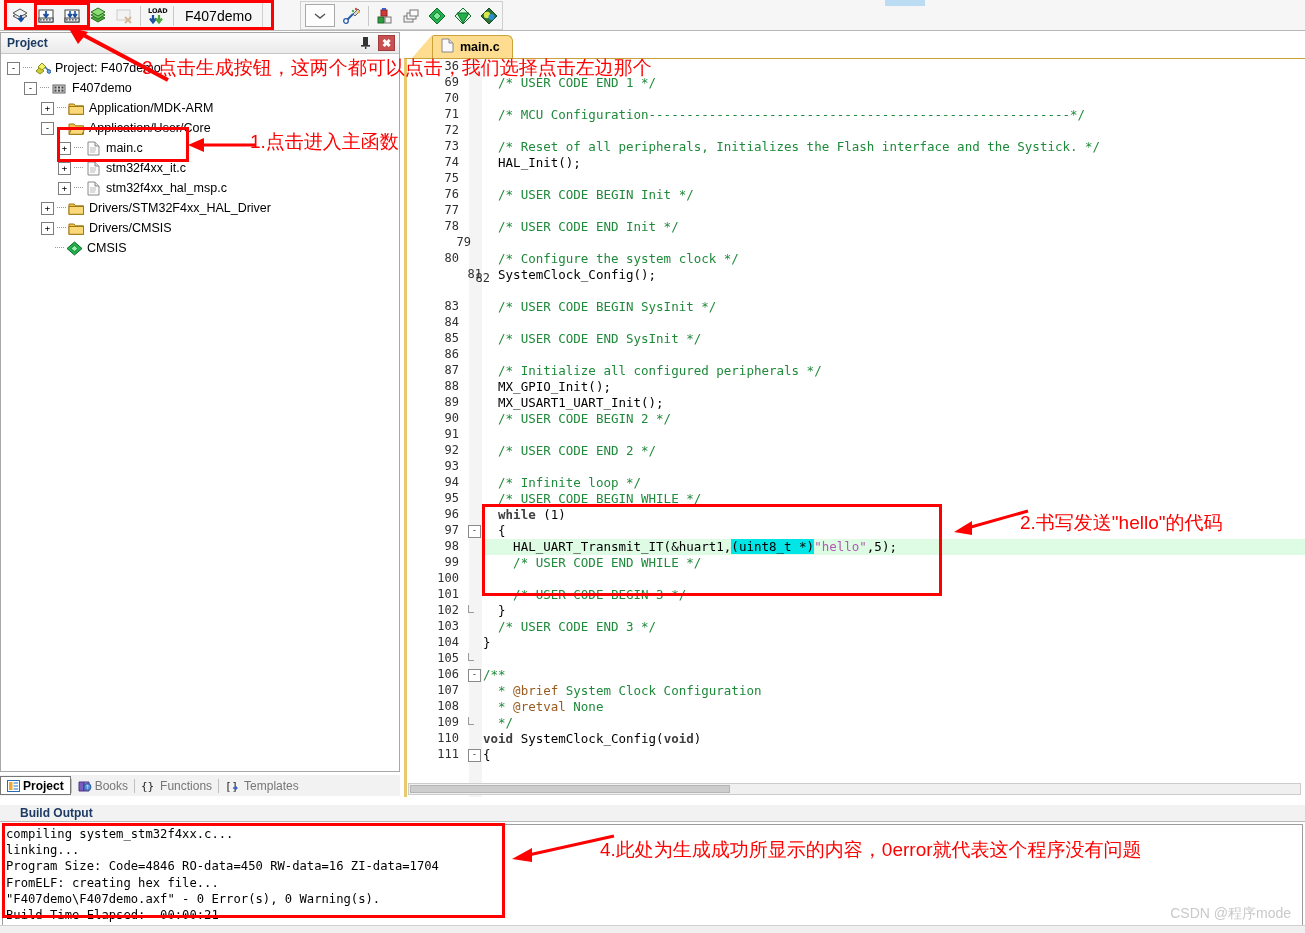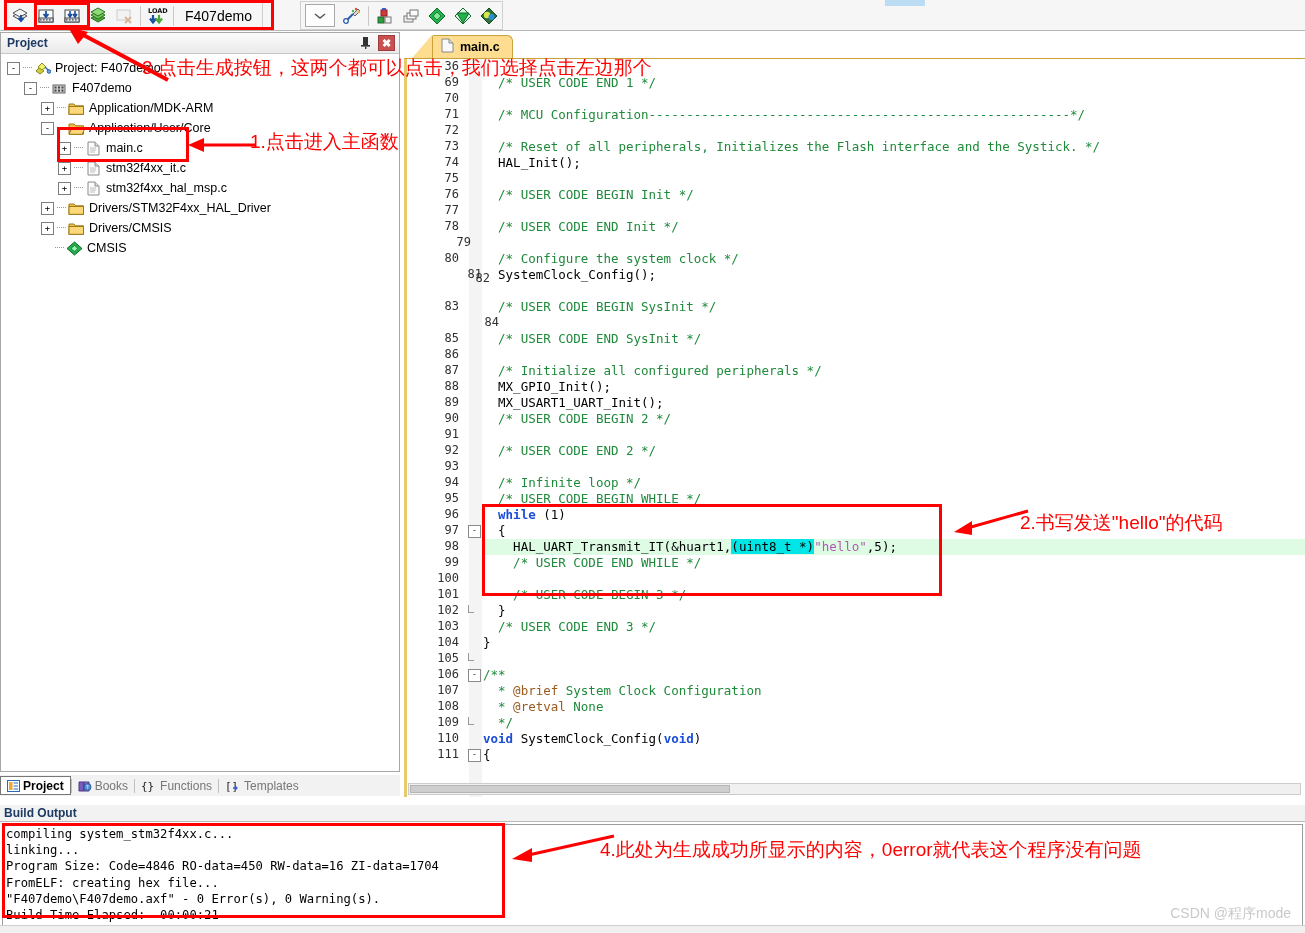--- a/index.html
+++ b/index.html
@@ -194,21 +194,21 @@
     background: #f4f4f4;
   }
   .code-lines {
     position: absolute; left: 76px; top: 0;
     font-family: "DejaVu Sans Mono", monospace;
     font-size: 12.5px;
     white-space: pre;
   }
   .cl { position: absolute; left: 0; white-space: pre; }
   .cmt { color: #1f8a3b; }
-  .kw  { color: #1d4ed8; font-weight: bold; }
+  .kw  { color: #404040; font-weight: bold; }
   .str { color: #b35ab3; }
   .plain { color: #000; }
   .brown { color: #9a5b1f; }
   .hl-sel { background: #00e5e5; }
   .hl-line {
     position: absolute; left: 62px; width: 839px; height: 16px;
     background: #defbe4;
   }
   .hscroll {
     position: absolute; left: 408px; top: 783px;
@@ -227,21 +227,21 @@
     position: absolute; left: 0; top: 805px;
     width: 1305px; height: 128px;
     background: #ffffff;
   }
   .build-header {
     position: absolute; left: 0; top: 0;
     width: 1305px; height: 17px;
     background: #f2f2f2;
     border-bottom: 1px solid #b9b9b9;
     font-size: 12px; font-weight: bold; color: #1c3a63;
-    padding-left: 4px; box-sizing: border-box;
+    padding-left: 20px; box-sizing: border-box;
     display: flex; align-items: center;
   }
   .build-body {
     position: absolute; left: 2px; top: 19px;
     width: 1301px; height: 105px;
     background: #ffffff;
     border: 1px solid #9c9c9c;
     box-sizing: border-box;
     font-family: "DejaVu Sans Mono", monospace;
     font-size: 12.2px; color: #000;
@@ -591,21 +591,21 @@
           <div class="gutter-line" style="top: 96px;">74</div>
           <div class="gutter-line" style="top: 112px;">75</div>
           <div class="gutter-line" style="top: 128px;">76</div>
           <div class="gutter-line" style="top: 144px;">77</div>
           <div class="gutter-line" style="top: 160px;">78</div>
           <div class="gutter-line" style="top: 176px; padding-left: 12px;">79</div>
           <div class="gutter-line" style="top: 192px;">80</div>
           <div class="gutter-line" style="top: 208px; padding-left: 23px;">81</div>
           <div class="gutter-line" style="top: 212px; margin-left: 31px;">82</div>
           <div class="gutter-line" style="top: 240px;">83</div>
-          <div class="gutter-line" style="top: 256px; padding-left: 40px;">84</div>
+          <div class="gutter-line" style="top: 256px;">84</div>
           <div class="gutter-line" style="top: 272px;">85</div>
           <div class="gutter-line" style="top: 288px;">86</div>
           <div class="gutter-line" style="top: 304px;">87</div>
           <div class="gutter-line" style="top: 320px;">88</div>
           <div class="gutter-line" style="top: 336px;">89</div>
           <div class="gutter-line" style="top: 352px;">90</div>
           <div class="gutter-line" style="top: 368px;">91</div>
           <div class="gutter-line" style="top: 384px;">92</div>
           <div class="gutter-line" style="top: 400px;">93</div>
           <div class="gutter-line" style="top: 416px;">94</div>

